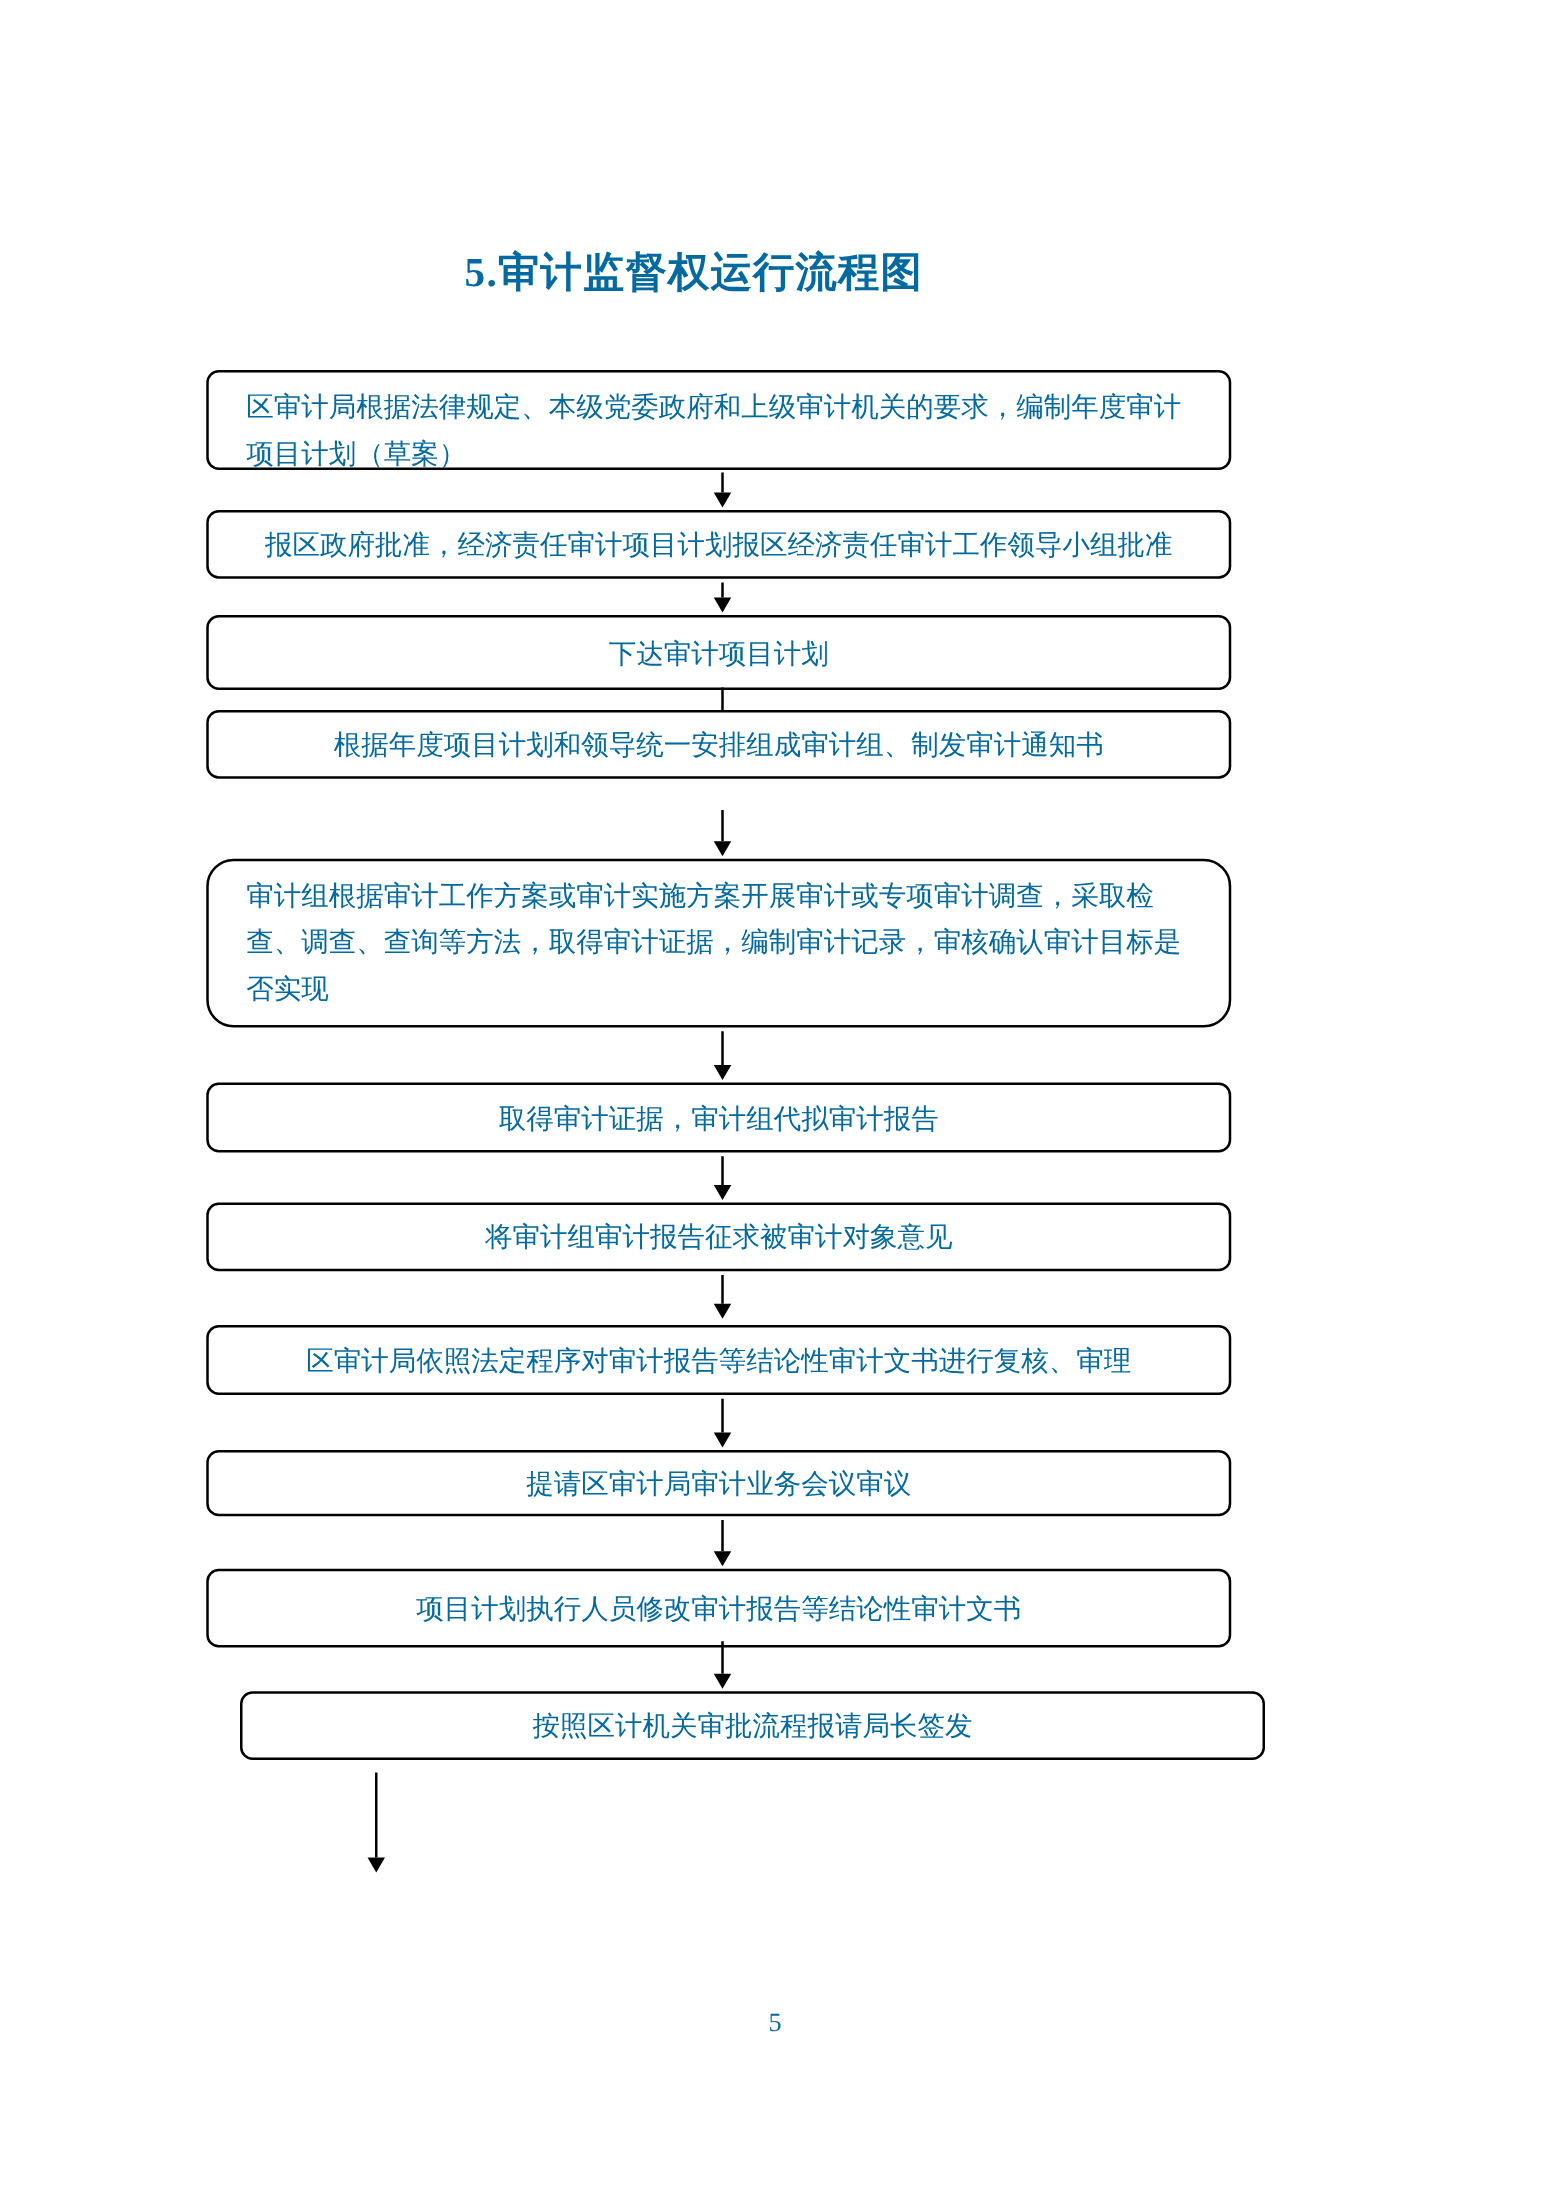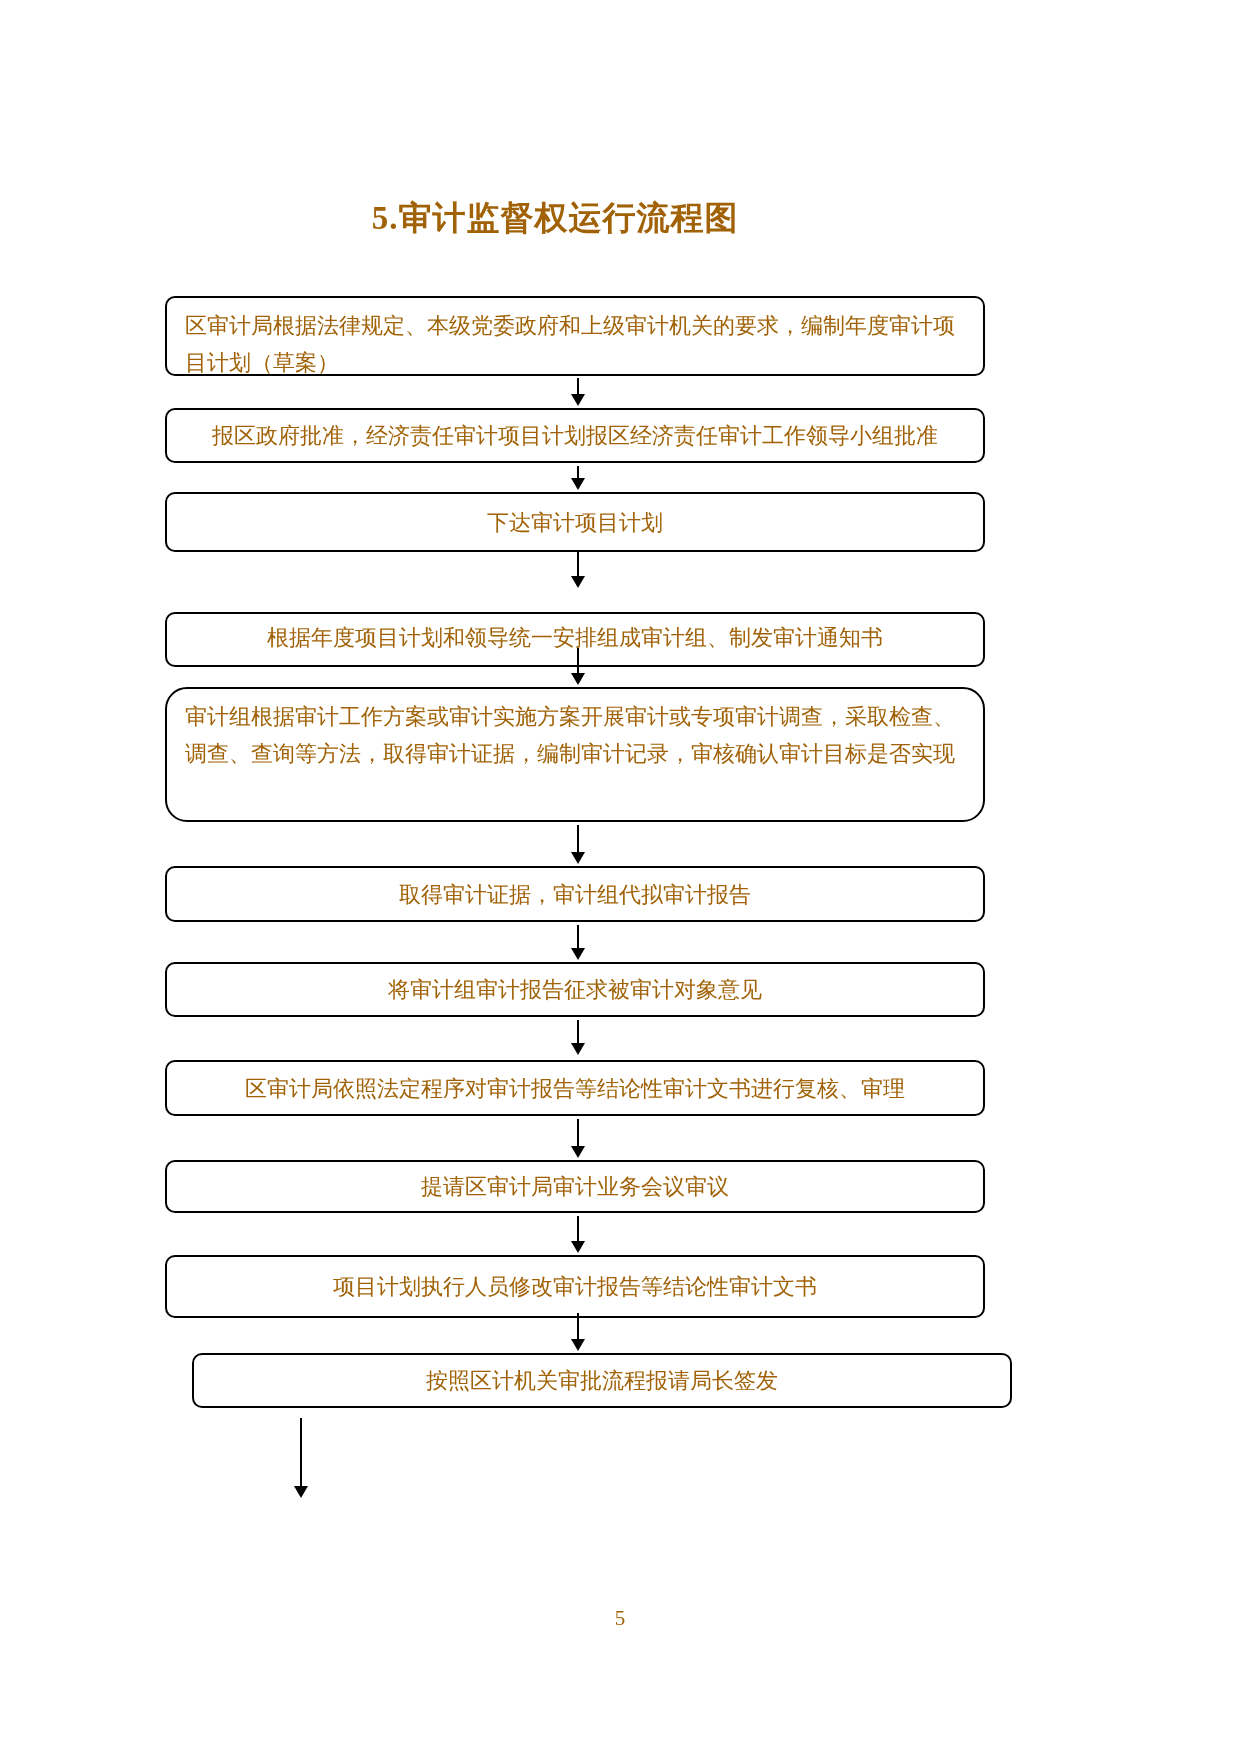--- a/index.html
+++ b/index.html
@@ -7,21 +7,21 @@
     padding: 0;
     background: #ffffff;
   }
   .page {
     position: relative;
     width: 1240px;
     height: 1754px;
     margin: 0 auto;
     background: #ffffff;
     font-family: "Liberation Serif", "DejaVu Serif", serif;
-    color: #a16207;
+    color: #0369a1;
     overflow: hidden;
   }
   .title {
     position: absolute;
     left: 145px;
     width: 820px;
     top: 196px;
     text-align: center;
     font-size: 33px;
     font-weight: bold;
@@ -40,27 +40,27 @@
     display: flex;
     align-items: center;
     justify-content: center;
     text-align: center;
     padding: 4px 0;
   }
   .node.multiline {
     align-items: flex-start;
     justify-content: flex-start;
     text-align: left;
-    padding: 9px 18px;
+    padding: 9px 30px;
   }
   .node.bigradius { border-radius: 22px; }
   .b1  { top: 296px;  height: 80px; }
   .b2  { top: 408px;  height: 55px; }
   .b3  { top: 492px;  height: 60px; }
-  .b4  { top: 612px;  height: 55px; font-family: Liberation Mono, monospace; }
+  .b4  { top: 568px;  height: 55px; }
   .b5  { top: 687px;  height: 135px; }
   .b6  { top: 866px;  height: 56px; }
   .b7  { top: 962px;  height: 55px; }
   .b8  { top: 1060px; height: 56px; }
   .b9  { top: 1160px; height: 53px; }
   .b10 { top: 1255px; height: 63px; }
   .b11 { top: 1353px; height: 55px; margin-left: 27px; }
   .arrow {
     position: absolute;
     width: 14px;

